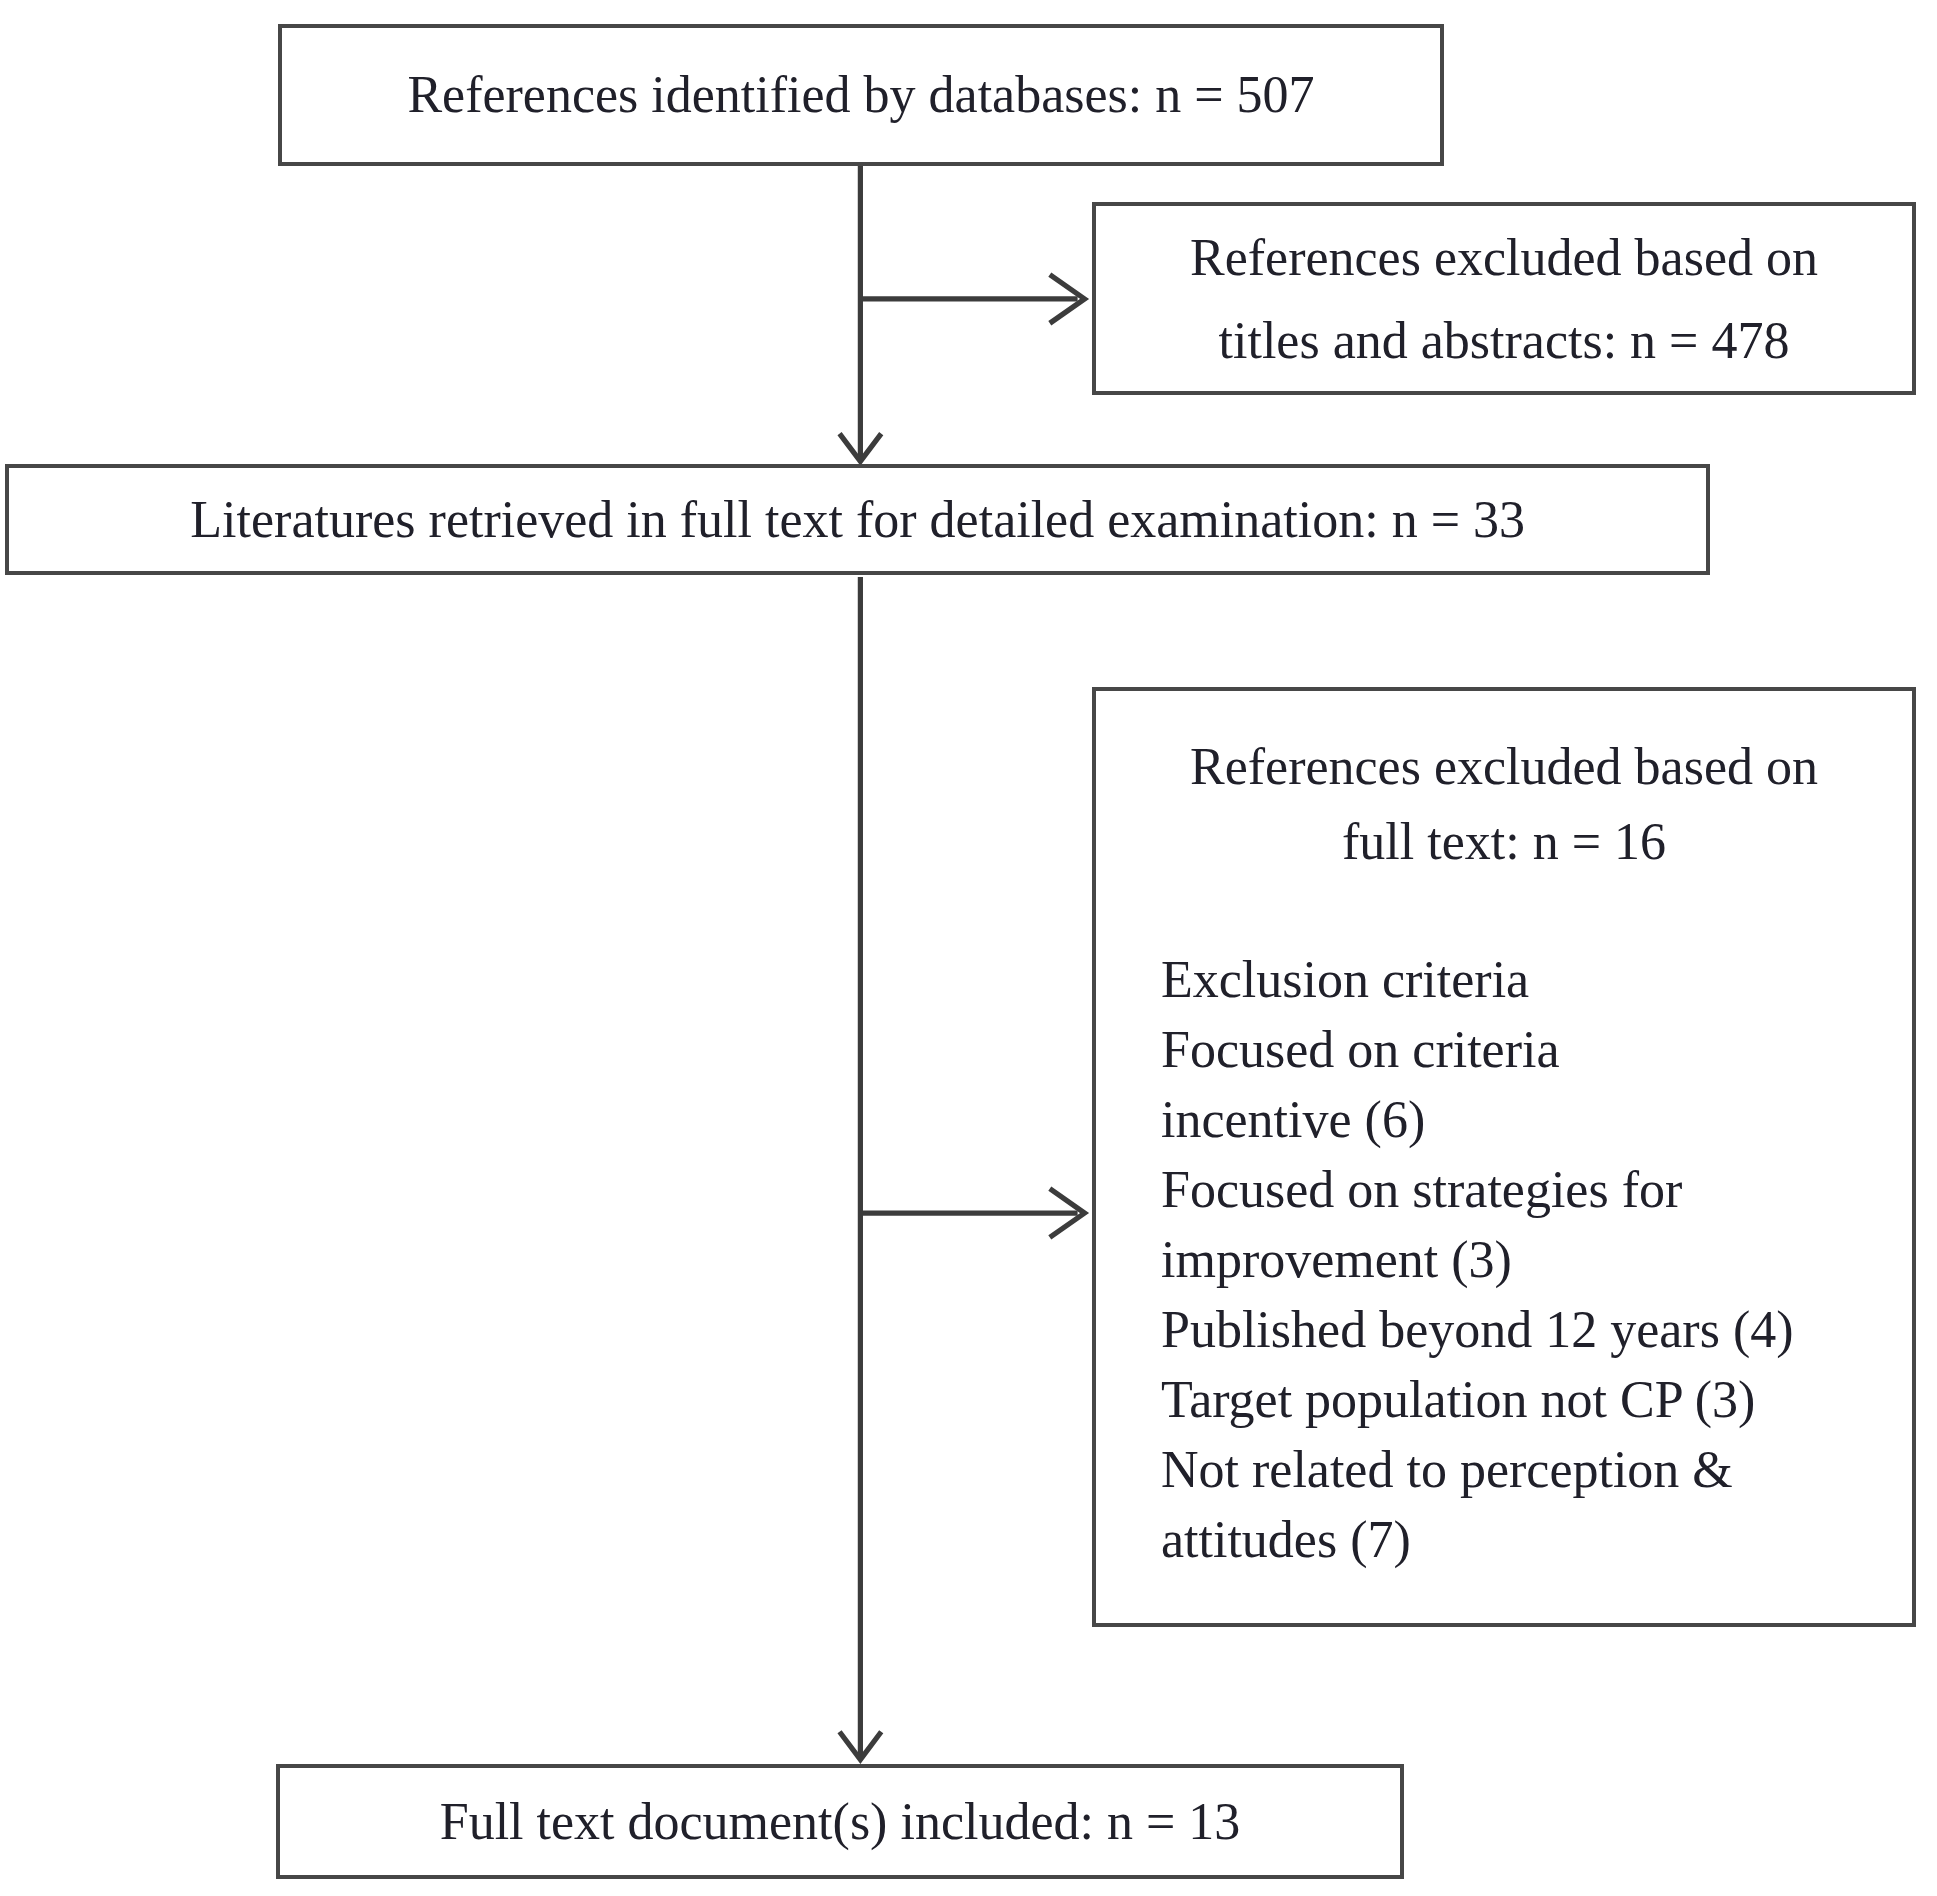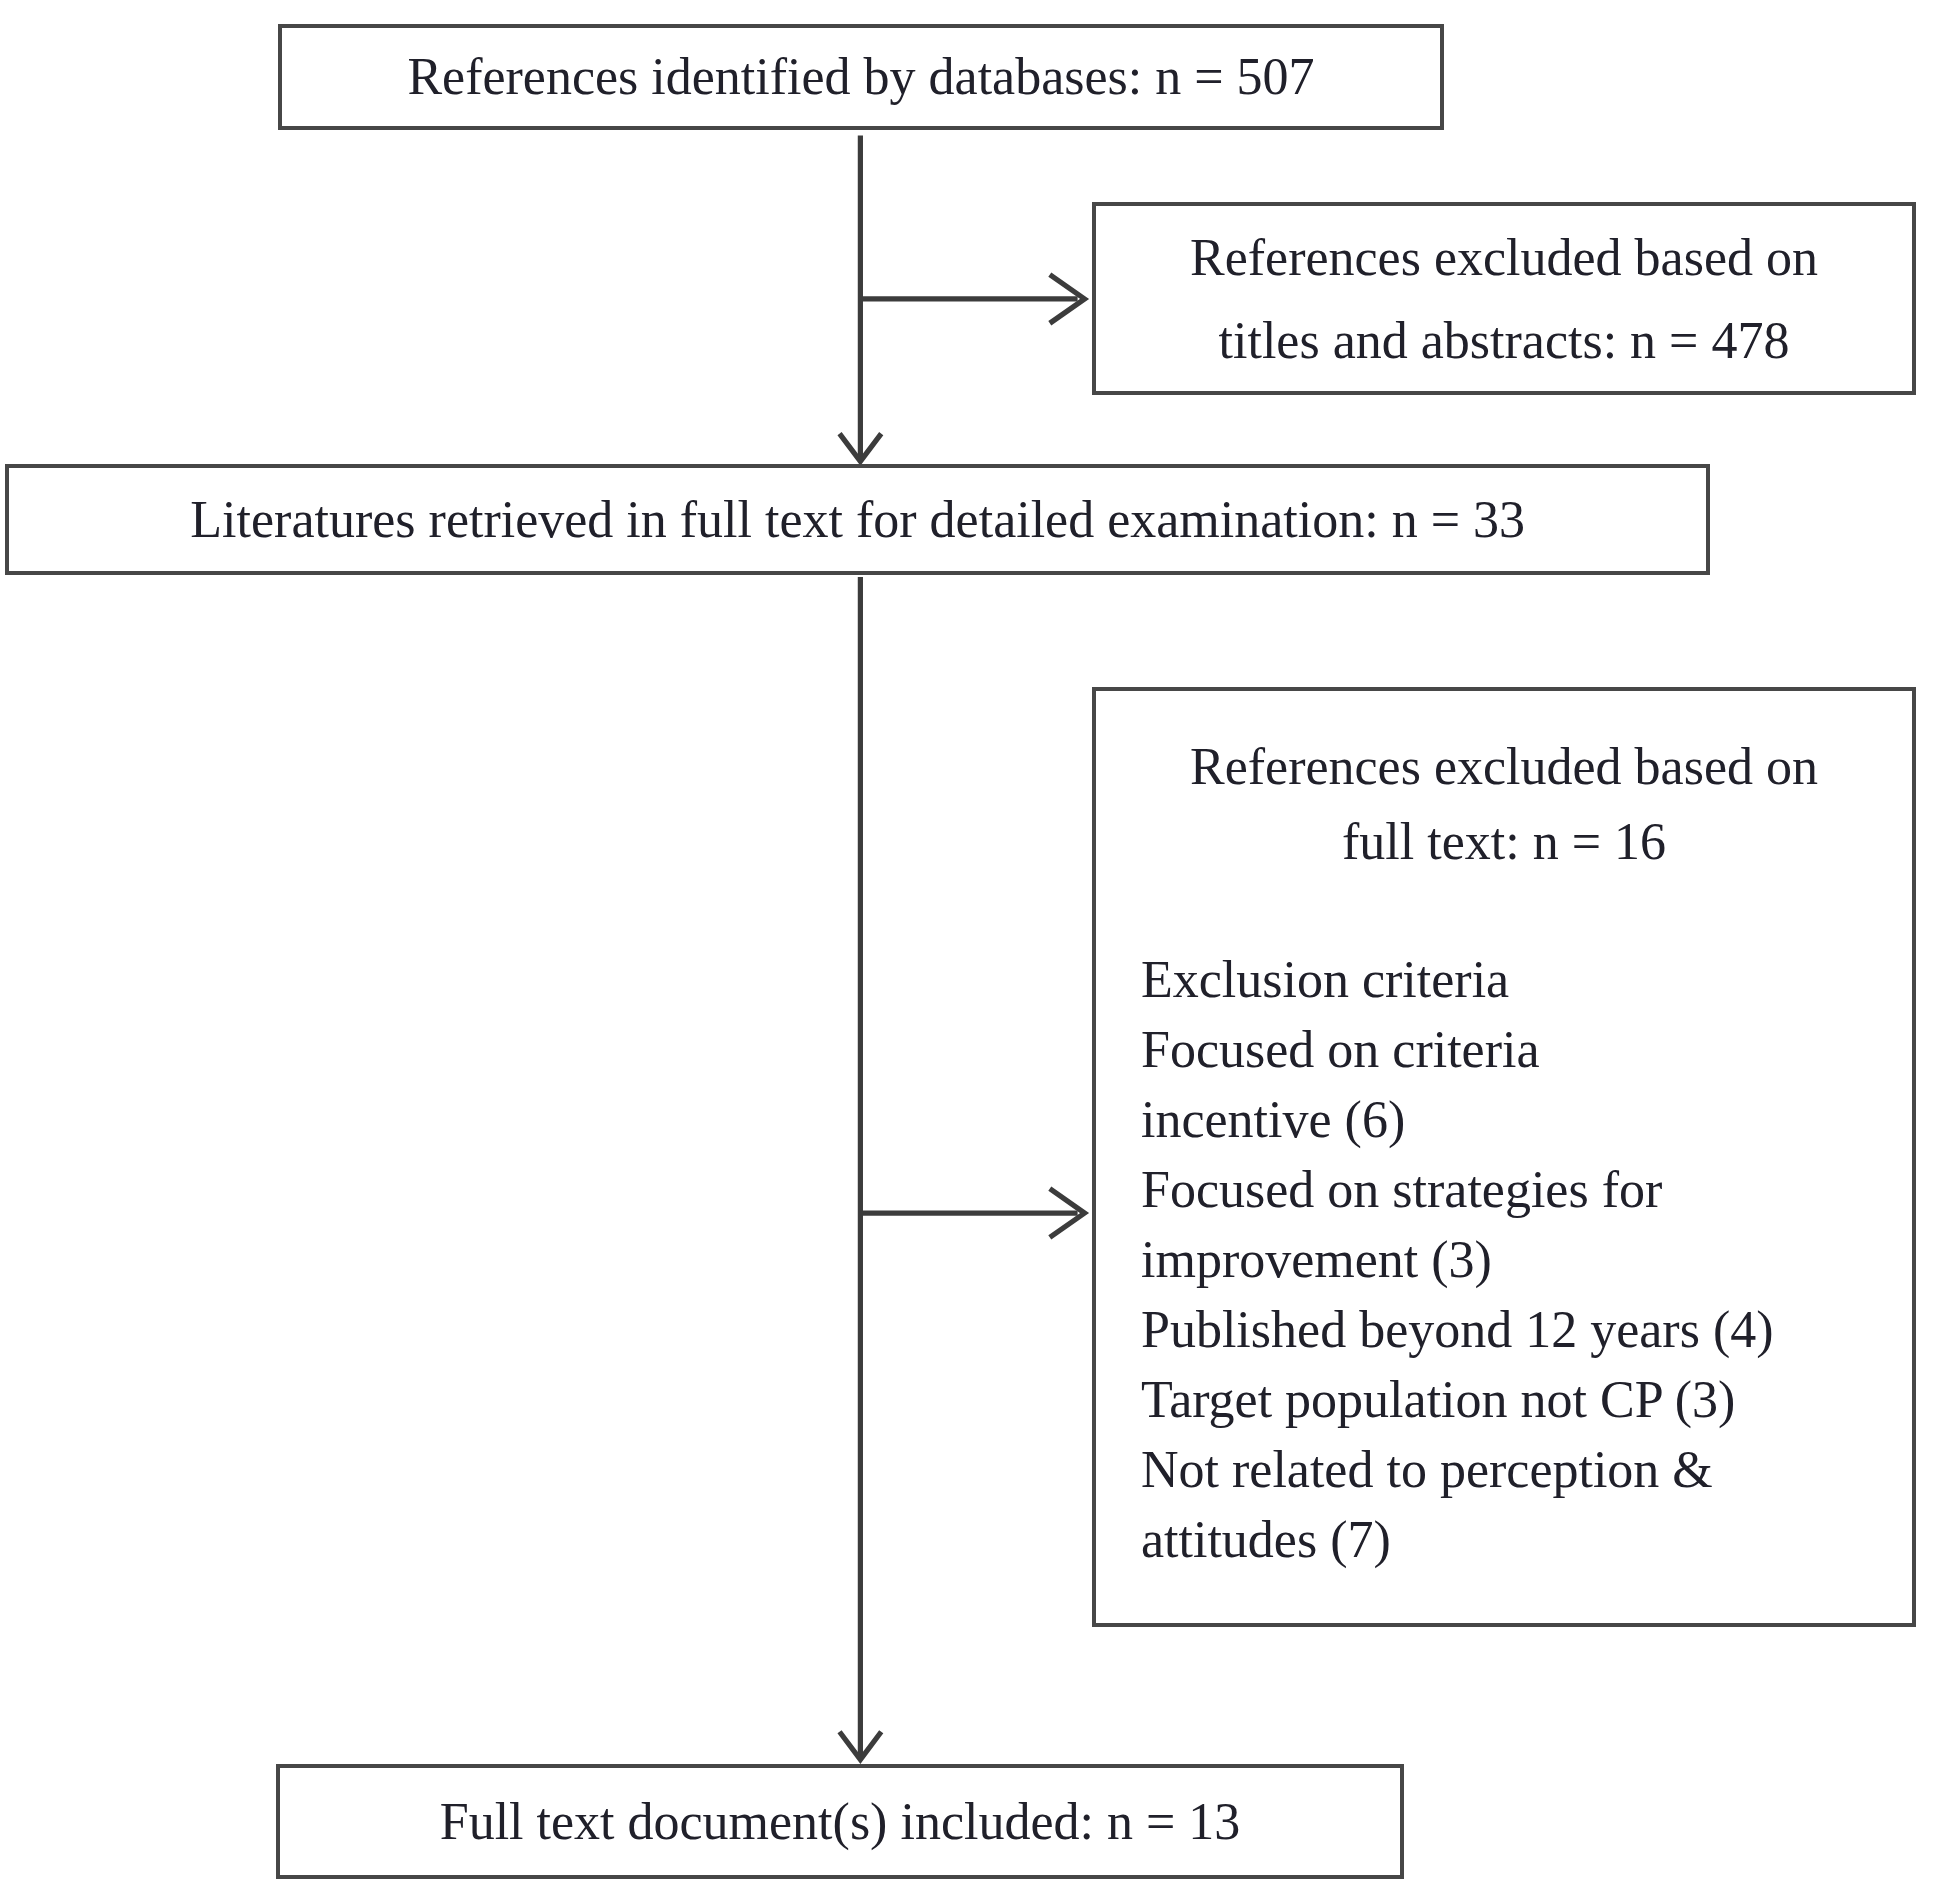--- a/index.html
+++ b/index.html
@@ -38,41 +38,42 @@
     border: 4.3px solid var(--border, #474747);
     background: var(--background, #ffffff);
     display: flex;
     flex-direction: column;
     align-items: center;
     justify-content: center;
     font-size: 52px;
     line-height: 1.3;
     text-align: center;
   }
-  .b1 { left: 278px;  top: 24px;   width: 1166px; height: 106px; }
+  .b1 { left: 278px;  top: 24px;   width: 1166px; height: 142px; }
   .b2 { left: 1092px; top: 202px;  width: 824px;  height: 193px; }
   .b2 .line { line-height: 83px; }
   .b3 { left: 5.2px;    top: 464px;  width: 1705px; height: 111px; }
   .b4 {
     left: 1092px; top: 687px; width: 824px; height: 940px;
     justify-content: flex-start;
     align-items: stretch;
     text-align: left;
   }
   .b4 .heading {
     text-align: center;
     line-height: 75px;
     padding: 38px 12px 0 12px;
   }
   .b4 .spacer { height: 66px; }
   .b4 .crit-line {
     line-height: 70px;
     padding-left: 45px;
     padding-right: 7px;
     white-space: nowrap;
+    margin-left: 20px;
   }
   .b5 { left: 276px;  top: 1764px; width: 1128px; height: 115px; }
 </style>
 </head>
 <body>
 
 <div class="canvas">
 
   <svg class="connectors" viewBox="0 0 2230 2182" xmlns="http://www.w3.org/2000/svg">
 

